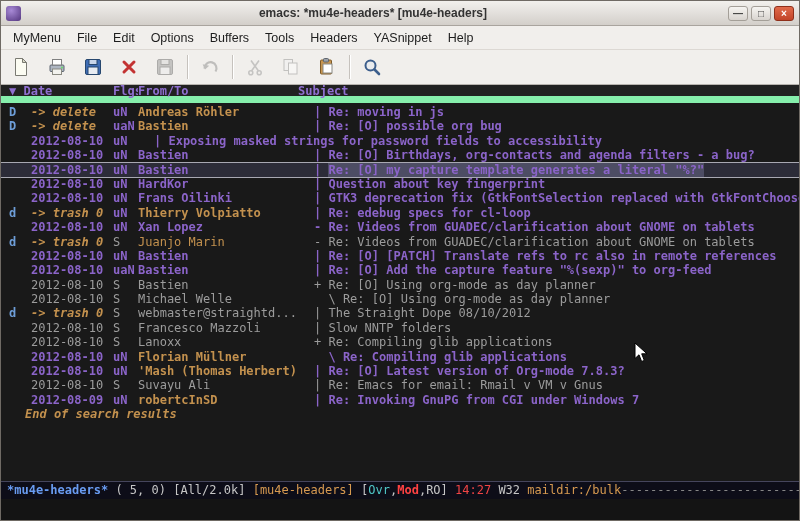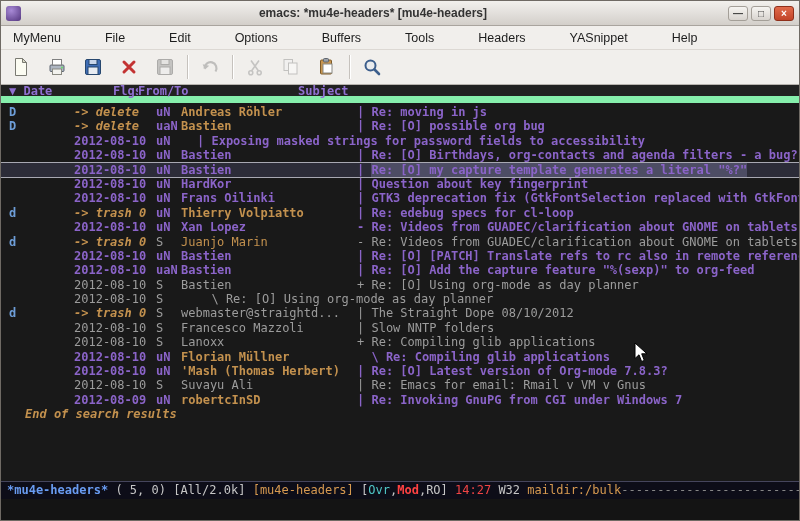--- a/index.html
+++ b/index.html
@@ -17,21 +17,21 @@
   .title-text { flex:1; text-align:center; font:bold 12px "Liberation Sans",sans-serif; color:#333; }
   .win-controls { display:flex; }
   .win-btn { width:20px; height:15px; margin-left:3px; border:1px solid #a49f98; border-radius:3px;
              background:linear-gradient(#f6f4f1,#d8d4cf); color:#444;
              font:bold 10px/13px "Liberation Sans",sans-serif; text-align:center; }
   .win-close { background:linear-gradient(#e06a4a,#c24428); border-color:#8f2f1a; color:#fff; }
 
   
   .menubar { height:24px; flex:none; display:flex; align-items:center; padding-left:4px;
              background:#f1efec; border-bottom:1px solid #dcd8d3;
-             font:12.5px "Liberation Sans",sans-serif;gap:28px; }
+             font:12.5px "Liberation Sans",sans-serif; }
   .menu-item { padding:3px 8px; color:#1d1d1d; cursor:default; }
 
   
   .toolbarbar { height:35px; flex:none; display:flex; align-items:center; gap:8px;
                 padding:0 6px; background:#f1efec; border-bottom:1px solid #b7b3ae; }
   .tb-btn { width:28px; height:28px; flex:none; display:flex; align-items:center; justify-content:center;
             background:none; border:none; padding:0; border-radius:3px; }
   .tb-btn.disabled { opacity:.45; filter:saturate(0); }
   .tb-sep { width:1px; height:24px; background:#c6c2bd; box-shadow:1px 0 0 #ffffff; flex:none; }
 
@@ -40,21 +40,21 @@
            font-family:"DejaVu Sans Mono",monospace; }
   .headerline { height:18px; flex:none; display:flex; align-items:center; padding-left:8px;
                 background:var(--c-header_bg,#212121); border-bottom:7px solid #86efac;
                 font:bold 12px "DejaVu Sans Mono",monospace; white-space:pre; }
   .headerline span { color:var(--c-header_fg,#8f6fd0); overflow:hidden; }
   .hl-date { width:104px; } .hl-flags { width:25px; } .hl-from { width:160px; } .hl-subject { flex:1; }
 
   .hlist { flex:1; overflow:hidden; padding-top:2px; font:12px/14.4px "DejaVu Sans Mono",monospace; }
   .hrow { display:flex; height:14.4px; padding-left:8px; white-space:pre; }
   .hrow span { flex:none; overflow:hidden; white-space:pre; }
-  .c-mark { width:22px; } .c-date { width:82px;margin-left:43px; } .c-flags { width:25px; } .c-from { width:160px; }
+  .c-mark { width:22px; } .c-date { width:82px; } .c-flags { width:25px; } .c-from { width:160px; }
   .c-subj { flex:1 1 auto !important;margin-left:16px; }
 
   .tone-violet  { color:var(--c-violet,#8b64c9); font-weight:bold; }
   .tone-gray    { color:var(--c-gray,#9c9c9c); }
   .tone-orange  { color:var(--c-orange,#c3914e); }
   .bb           { font-weight:bold; }
   .tone-marktgt { color:var(--c-orange,#c3914e); font-style:italic; font-weight:bold; }
   .tone-mark    { color:var(--c-markblue,#6e9ed8); font-weight:bold; }
 
   .hrow.current { background:var(--c-hl_bg,#2c2c38);
@@ -192,21 +192,21 @@
           <div class="hrow"><span class="c-mark tone-mark"></span><span class="c-date tone-violet">2012-08-10</span><span class="c-flags tone-violet">uN</span><span class="c-from tone-violet bb">Bastien</span><span class="c-subj tone-violet">| Re: [O] Birthdays, org-contacts and agenda filters - a bug?</span></div>
           <div class="hrow current"><span class="c-mark tone-mark"></span><span class="c-date tone-violet">2012-08-10</span><span class="c-flags tone-violet">uN</span><span class="c-from tone-violet bb">Bastien</span><span class="c-subj tone-violet">| <span class="subj-hl">Re: [O] my capture template generates a literal "%?"</span></span></div>
           <div class="hrow"><span class="c-mark tone-mark"></span><span class="c-date tone-violet">2012-08-10</span><span class="c-flags tone-violet">uN</span><span class="c-from tone-violet bb">HardKor</span><span class="c-subj tone-violet">| Question about key fingerprint</span></div>
           <div class="hrow"><span class="c-mark tone-mark"></span><span class="c-date tone-violet">2012-08-10</span><span class="c-flags tone-violet">uN</span><span class="c-from tone-violet bb">Frans Oilinki</span><span class="c-subj tone-violet">| GTK3 deprecation fix (GtkFontSelection replaced with GtkFontChooser)</span></div>
           <div class="hrow"><span class="c-mark tone-mark">d</span><span class="c-date tone-marktgt">-&gt; trash 0</span><span class="c-flags tone-violet">uN</span><span class="c-from tone-orange bb">Thierry Volpiatto</span><span class="c-subj tone-violet">| Re: edebug specs for cl-loop</span></div>
           <div class="hrow"><span class="c-mark tone-mark"></span><span class="c-date tone-violet">2012-08-10</span><span class="c-flags tone-violet">uN</span><span class="c-from tone-violet bb">Xan Lopez</span><span class="c-subj tone-violet">- Re: Videos from GUADEC/clarification about GNOME on tablets</span></div>
           <div class="hrow"><span class="c-mark tone-mark">d</span><span class="c-date tone-marktgt">-&gt; trash 0</span><span class="c-flags tone-gray">S</span><span class="c-from tone-orange">Juanjo Marin</span><span class="c-subj tone-gray">- Re: Videos from GUADEC/clarification about GNOME on tablets</span></div>
           <div class="hrow"><span class="c-mark tone-mark"></span><span class="c-date tone-violet">2012-08-10</span><span class="c-flags tone-violet">uN</span><span class="c-from tone-violet bb">Bastien</span><span class="c-subj tone-violet">| Re: [O] [PATCH] Translate refs to rc also in remote references</span></div>
           <div class="hrow"><span class="c-mark tone-mark"></span><span class="c-date tone-violet">2012-08-10</span><span class="c-flags tone-violet">uaN</span><span class="c-from tone-violet bb">Bastien</span><span class="c-subj tone-violet">| Re: [O] Add the capture feature "%(sexp)" to org-feed</span></div>
           <div class="hrow"><span class="c-mark tone-mark"></span><span class="c-date tone-gray">2012-08-10</span><span class="c-flags tone-gray">S</span><span class="c-from tone-gray">Bastien</span><span class="c-subj tone-gray">+ Re: [O] Using org-mode as day planner</span></div>
-          <div class="hrow"><span class="c-mark tone-mark"></span><span class="c-date tone-gray">2012-08-10</span><span class="c-flags tone-gray">S</span><span class="c-subj tone-gray">  \ Re: [O] Using org-mode as day planner</span></div>
+          <div class="hrow"><span class="c-mark tone-mark"></span><span class="c-date tone-gray">2012-08-10</span><span class="c-flags tone-gray">S</span><span class="c-from tone-gray">Michael Welle</span><span class="c-subj tone-gray">  \ Re: [O] Using org-mode as day planner</span></div>
           <div class="hrow"><span class="c-mark tone-mark">d</span><span class="c-date tone-marktgt">-&gt; trash 0</span><span class="c-flags tone-gray">S</span><span class="c-from tone-gray">webmaster@straightd...</span><span class="c-subj tone-gray">| The Straight Dope 08/10/2012</span></div>
           <div class="hrow"><span class="c-mark tone-mark"></span><span class="c-date tone-gray">2012-08-10</span><span class="c-flags tone-gray">S</span><span class="c-from tone-gray">Francesco Mazzoli</span><span class="c-subj tone-gray">| Slow NNTP folders</span></div>
           <div class="hrow"><span class="c-mark tone-mark"></span><span class="c-date tone-gray">2012-08-10</span><span class="c-flags tone-gray">S</span><span class="c-from tone-gray">Lanoxx</span><span class="c-subj tone-gray">+ Re: Compiling glib applications</span></div>
           <div class="hrow"><span class="c-mark tone-mark"></span><span class="c-date tone-violet">2012-08-10</span><span class="c-flags tone-violet">uN</span><span class="c-from tone-orange bb">Florian Müllner</span><span class="c-subj tone-violet">  \ Re: Compiling glib applications</span></div>
           <div class="hrow"><span class="c-mark tone-mark"></span><span class="c-date tone-violet">2012-08-10</span><span class="c-flags tone-violet">uN</span><span class="c-from tone-orange bb">'Mash (Thomas Herbert)</span><span class="c-subj tone-violet">| Re: [O] Latest version of Org-mode 7.8.3?</span></div>
           <div class="hrow"><span class="c-mark tone-mark"></span><span class="c-date tone-gray">2012-08-10</span><span class="c-flags tone-gray">S</span><span class="c-from tone-gray">Suvayu Ali</span><span class="c-subj tone-gray">| Re: Emacs for email: Rmail v VM v Gnus</span></div>
           <div class="hrow"><span class="c-mark tone-mark"></span><span class="c-date tone-violet">2012-08-09</span><span class="c-flags tone-violet">uN</span><span class="c-from tone-orange bb">robertcInSD</span><span class="c-subj tone-violet">| Re: Invoking GnuPG from CGI under Windows 7</span></div>
         </div>
       <div class="end-line">End of search results</div>
     </div>

